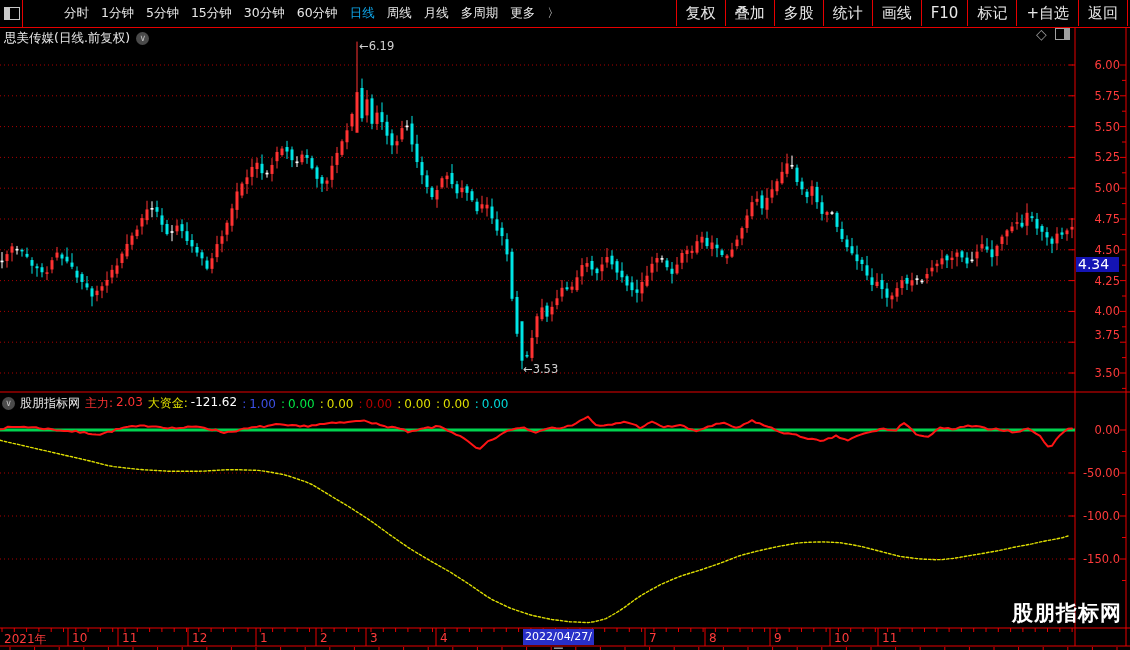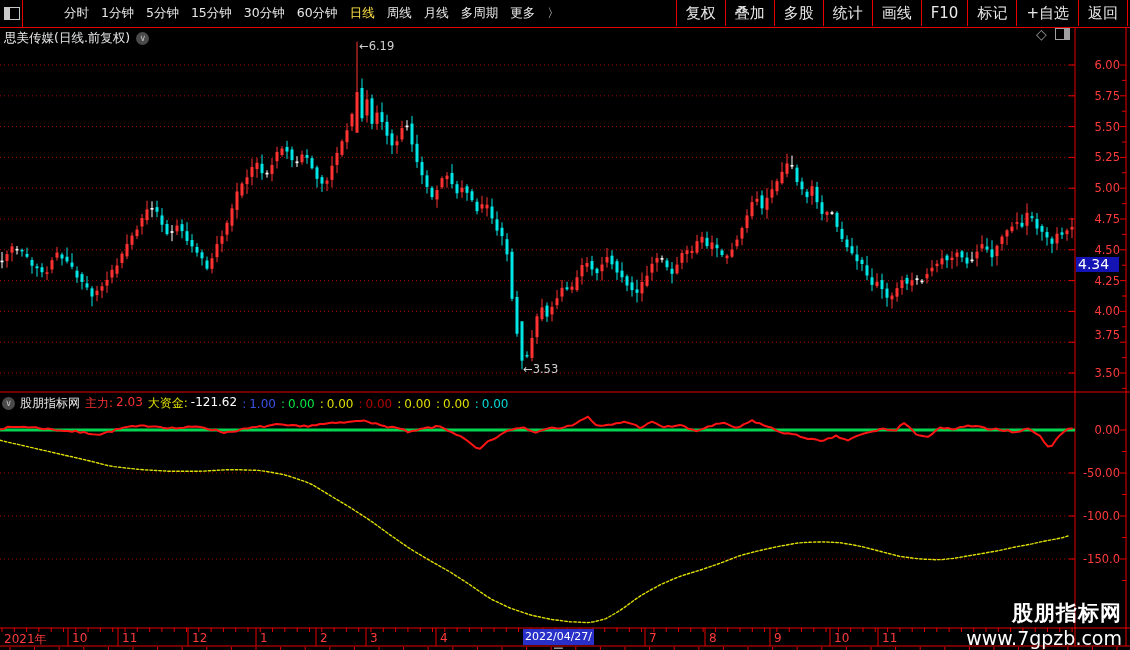--- a/index.html
+++ b/index.html
@@ -6,21 +6,21 @@
   #app{position:relative;width:1130px;height:650px;background:#000;overflow:hidden;
        font-family:"DejaVu Sans","Liberation Sans",sans-serif;}
   .abs{position:absolute;}
   
   #topbar{left:0;top:0;width:1130px;height:27px;border-bottom:1px solid #e60000;background:#000;z-index:6;}
   #win-icon{left:4px;top:7px;width:14px;height:11px;border:1px solid #c8c8c8;}
   #win-icon .half{position:absolute;left:0;top:0;width:5px;height:11px;background:#c8c8c8;}
   #topbar-sep{left:22px;top:0;width:0;height:27px;border-left:1px solid #e60000;}
   #menu-left{left:28px;top:0;height:27px;display:flex;align-items:center;gap:12px;margin-left:36px;}
   .mitem{color:#e8e8e8;font-size:12.5px;cursor:default;white-space:nowrap;}
-  .mitem.active{color:#fde047;}
+  .mitem.active{color:#0ea5e9;}
   .more-chev{color:#e8e8e8;font-size:12px;}
   #menu-right{right:2px;top:0;height:26px;display:flex;align-items:stretch;}
   .ritem{color:#e8e8e8;font-size:15px;display:flex;align-items:center;padding:0 9px;
          border-left:1px solid #e60000;white-space:nowrap;}
   .ritem:last-child{border-right:1px solid #e60000;}
   
   #title-row{left:4px;top:30px;display:flex;align-items:center;gap:6px;z-index:5;}
   #chart-title{color:#e8e8e8;font-size:12.5px;}
   .chev-circle{width:13px;height:13px;border-radius:50%;background:#4a4a4a;color:#c0c0c0;
                font-size:9px;line-height:12px;text-align:center;}
@@ -818,15 +818,14 @@
         <span style="color: rgb(222, 222, 0);">0.00</span>
       </span>
       <span class="fld">
         <span style="color: rgb(0, 216, 216);">:</span>
         <span style="color: rgb(0, 216, 216);">0.00</span>
       </span>
     </div>
 
   <div id="wm" class="abs">
     <div class="l1">股朋指标网</div>
-    <div class="l2">www.7gpzb.com</div>
   </div>
 </div>
 
 </body></html>

